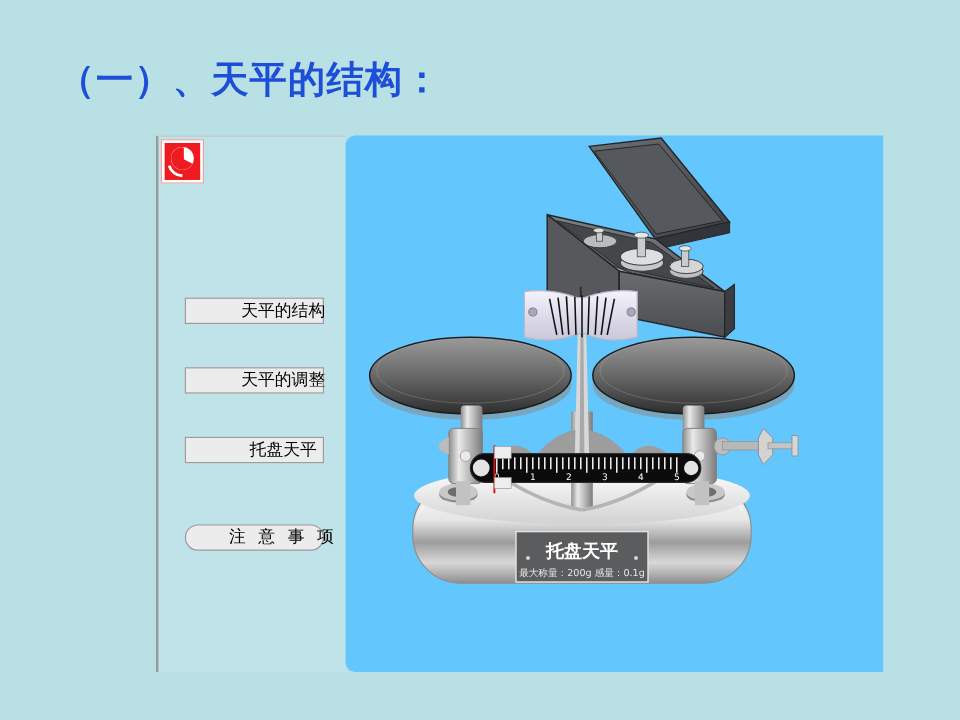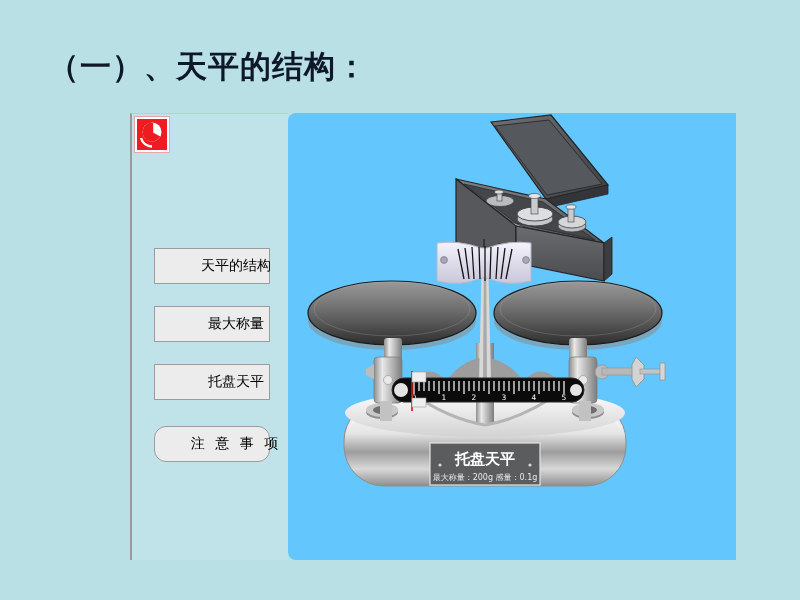--- a/index.html
+++ b/index.html
@@ -20,21 +20,21 @@
     background: #b9e0e5;
   }
 
   
   #title {
     position: absolute;
     left: 48px;
     top: 46px;
     font-size: 31px;
     font-weight: bold;
-    color: #0f172a;
+    color: #1d4ed8;
     letter-spacing: 1px;
     white-space: nowrap;
     font-family: "DejaVu Sans", "Liberation Sans", sans-serif;
   }
 
   
   #sidebar {
     position: absolute;
     left: 130px;
     top: 113px;
@@ -55,39 +55,39 @@
     border: 1px solid #e8a5a5;
     box-sizing: border-box;
     padding: 2px;
   }
   #logo svg { display:block; }
 
   .menu-btn {
     position: absolute;
     left: 22px;
     width: 116px;
-    height: 36px;
+    height: 22px;
     background: #ececed;
     border: 1px solid #9c9c9c;
     box-sizing: border-box;
     display: flex;
     align-items: center;
     justify-content: center;
     font-size: 14px;
     color: #000;
     font-family: "DejaVu Sans", "Liberation Sans", sans-serif;
     cursor: pointer;
     white-space: nowrap;
     padding-left: 48px;
   }
   .menu-btn.spaced { letter-spacing: 3px; }
   #btn0 { top: 134px; }
   #btn1 { top: 192px; }
   #btn2 { top: 250px; }
-  #btn3 { top: 312px; border-radius: 12px; }
+  #btn3 { top: 323px; border-radius: 12px; }
 
   
   #stage {
     position: absolute;
     left: 288px;
     top: 113px;
     width: 448px;
     height: 447px;
     background: #63c6fc;
     border-radius: 8px 0 0 8px;
@@ -111,21 +111,21 @@
         <path d="M15 3.5 a9.5 9.5 0 1 0 8.4 14 l-8.4 -4.5 z" fill="#ee1b21"></path>
         <rect x="13.6" y="4" width="2.6" height="18" fill="#ee1b21"></rect>
         <path d="M4 19 a11.5 11.5 0 0 0 11 8.5" fill="none" stroke="#ffffff" stroke-width="2.4"></path>
       </svg>
     </div>
 
     <div class="menu-btn" id="btn0">
       <span>天平的结构</span>
     </div>
     <div class="menu-btn" id="btn1">
-      <span>最大称量</span>
+      <span>天平的调整</span>
     </div>
     <div class="menu-btn" id="btn2">
       <span>托盘天平</span>
     </div>
     <div class="menu-btn spaced" id="btn3">
       <span>注 意 事 项</span>
     </div>
   </div>
 
   <div id="stage">

